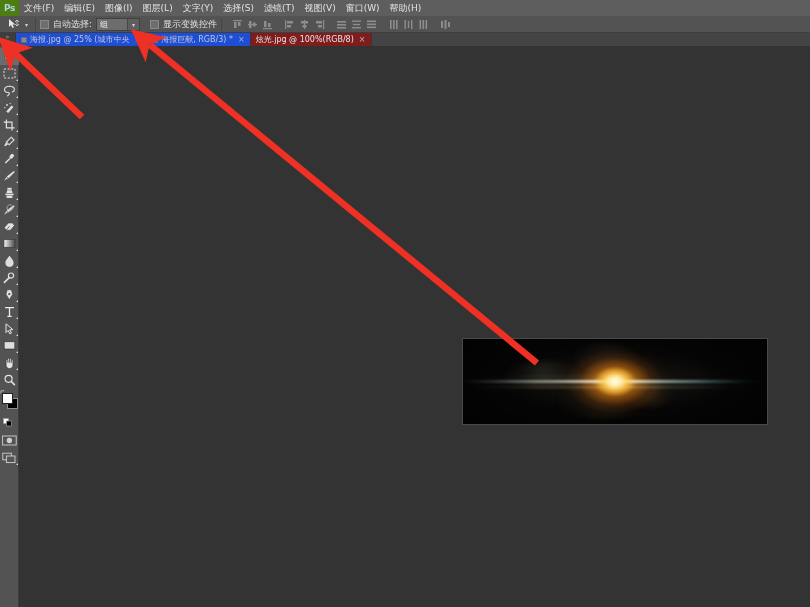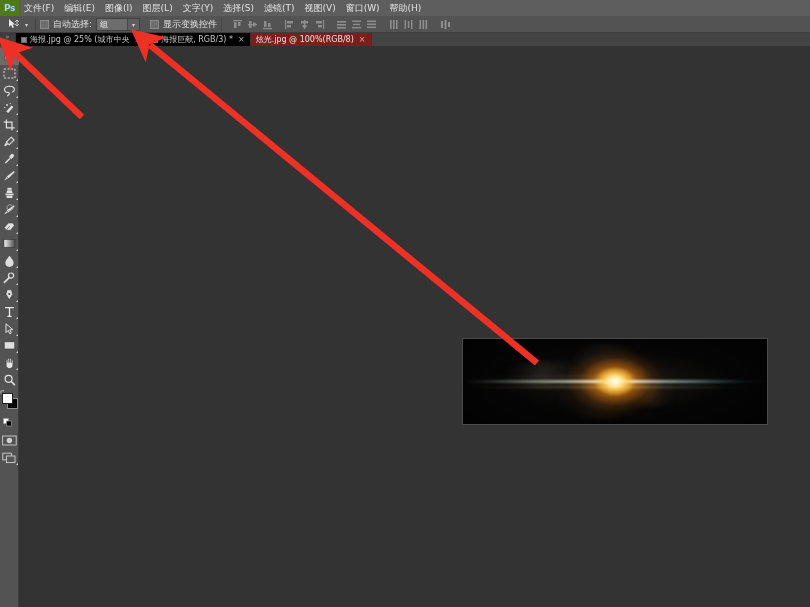--- a/index.html
+++ b/index.html
@@ -148,21 +148,21 @@
     font-size: 7px;
     display: flex; align-items: flex-start; justify-content: center;
     flex: none;
     border-right: 1px solid #363636;
   }
   .tab {
     display: flex;
     align-items: center;
     padding: 0 5px;
     border-right: 1px solid #363636;
-    background: #000000;
+    background: #1d4ed8;
     color: #c6c6c6;
     font-size: 8px;
     white-space: nowrap;
     cursor: default;
     flex: none;
   }
   .tab.active {
     background: #7f1d1d;
     color: #e6e6e6;
   }

